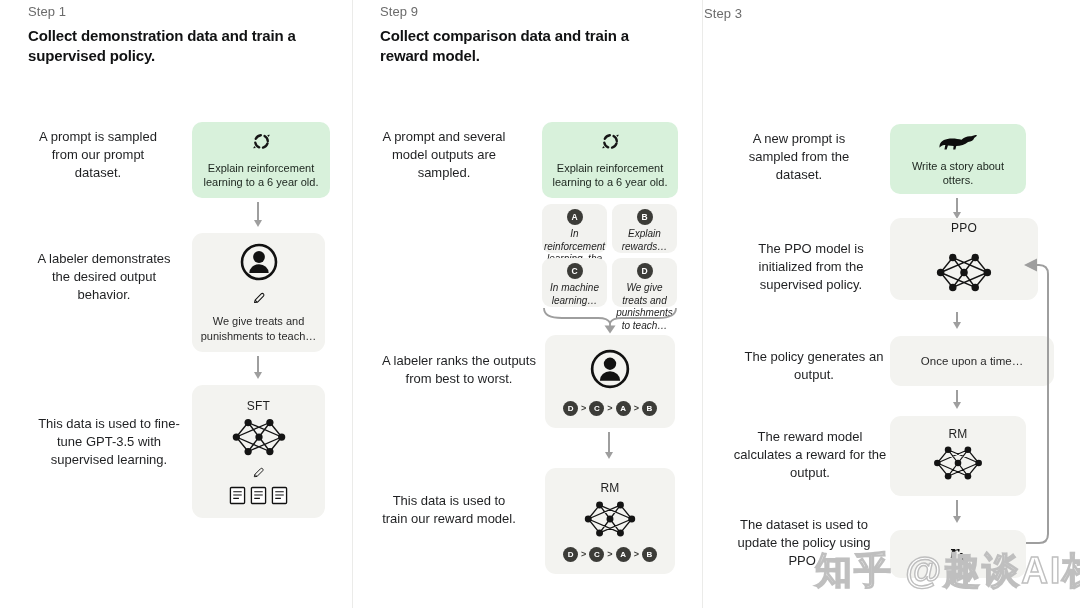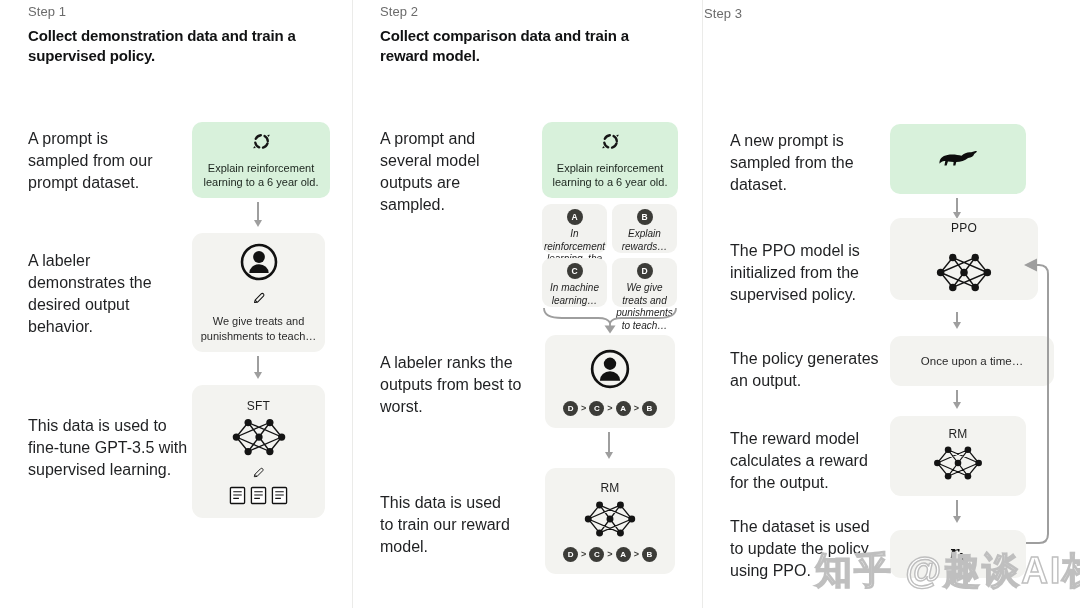--- a/index.html
+++ b/index.html
@@ -3,21 +3,21 @@
 <meta charset="utf-8">
 <style>
   html,body{margin:0;padding:0;background:#fff;}
   #canvas{
     position:relative;width:1080px;height:608px;background:#ffffff;overflow:hidden;
     font-family:"Liberation Sans","DejaVu Sans",sans-serif;color:#1f2022;
   }
   .divider{position:absolute;top:0;width:1px;height:608px;background:#ebebe9;}
   .step-label{position:absolute;font-size:13px;color:#6b6b6b;letter-spacing:.1px;}
   .step-title{position:absolute;font-size:15px;font-weight:700;color:#111213;line-height:1.33;letter-spacing:-0.15px;}
-  .desc{position:absolute;font-size:16px;line-height:1.38;color:#1f2022;}
+  .desc{position:absolute;font-size:13px;line-height:1.38;color:#1f2022;text-align:center;}
   .gbox{position:absolute;background:#d8f1db;border-radius:10px;display:flex;flex-direction:column;align-items:center;justify-content:center;gap:5px;text-align:center;}
   .gbox .cap{font-size:11px;line-height:1.3;color:#1b241d;width:92%;}
   .xbox{position:absolute;background:#f3f3f0;border-radius:11px;display:flex;flex-direction:column;align-items:center;justify-content:center;gap:5px;text-align:center;}
   .xbox .cap{font-size:11px;line-height:1.3;color:#2a2a2a;width:92%;}
   .model-label{font-size:12px;color:#1f1f1f;letter-spacing:.2px;}
   .varrow{position:absolute;width:2px;background:#9e9e9e;}
   .varrow::after{content:"";position:absolute;left:50%;transform:translateX(-50%);bottom:-7px;
     border:4.5px solid transparent;border-top:7px solid #9e9e9e;}
   .obox{position:absolute;background:#f2f2ef;border-radius:9px;display:flex;flex-direction:column;align-items:center;padding-top:5px;box-sizing:border-box;text-align:center;}
   .obox .mini{font-size:10px;line-height:1.25;color:#1e1e1e;width:94%;margin-top:3px;font-style:italic;}
@@ -107,21 +107,21 @@
           <rect x="1.5" y="1.5" width="15" height="17" rx="1.2" fill="#fff" stroke="#111" stroke-width="1.4"></rect>
           <path d="M4.5 6 h9 M4.5 9.5 h9 M4.5 13 h6" stroke="#111" stroke-width="1.2"></path>
         </svg>
       <svg viewBox="0 0 18 20" width="17" height="19">
           <rect x="1.5" y="1.5" width="15" height="17" rx="1.2" fill="#fff" stroke="#111" stroke-width="1.4"></rect>
           <path d="M4.5 6 h9 M4.5 9.5 h9 M4.5 13 h6" stroke="#111" stroke-width="1.2"></path>
         </svg>
     </div>
   </div>
 
-  <div class="step-label" style="left:380px;top:4px">Step 2</div>
+  <div class="step-label" style="left:380px;top:4px">Step 9</div>
   <div class="step-title" style="left:380px;top:26px;width:300px">Collect comparison data and train a reward model.</div>
 
   <div class="desc" style="left:380px;top:128px;width:128px">A prompt and several model outputs are sampled.</div>
   <div class="gbox" style="left:542px;top:122px;width:136px;height:76px">
     <span>
       <svg viewBox="0 0 24 24" width="21" height="21">
         <circle cx="12" cy="12" r="7.2" fill="none" stroke="#161616" stroke-width="2.7" stroke-dasharray="7 4.5" stroke-linecap="round" transform="rotate(18 12 12)"></circle>
         <path d="M18.6 4.6 l3 -0.4 -1.6 2.7 z" fill="#161616"></path>
         <path d="M5.4 19.4 l-3 0.4 1.6 -2.7 z" fill="#161616"></path>
       </svg>
@@ -206,20 +206,21 @@
 
   <div class="step-label" style="left:704px;top:6px">Step 3</div>
 
   <div class="desc" style="left:730px;top:130px;width:138px">A new prompt is sampled from the dataset.</div>
   <div class="gbox" style="left:890px;top:124px;width:136px;height:70px;gap:3px">
     <span>
       <svg viewBox="0 0 48 24" width="42" height="21">
         <path d="M3 19 C2 14 6 10 12 9 C18 8 24 9 28 10 C31 7 35 5.5 39 6 L44 4.5 C45.5 4.2 46 5 45 6 L42.5 8 C42 10.5 39 12 35.5 12.5 C32 15.5 27 17 22 17 L21 21 L18.5 21 L19 17 L12.5 16.5 L11 21 L8.5 21 L9.5 16 C6.5 15.5 4 17.5 3 19 Z" fill="#0d0d0d"></path>
       </svg>
     </span>
+    <div class="cap">Write a story about otters.</div>
   </div>
 
   <div class="varrow" style="left:956px;top:198px;height:18px"></div>
 
   <div class="desc" style="left:730px;top:240px;width:162px">The PPO model is initialized from the supervised policy.</div>
   <div class="xbox" style="left:890px;top:218px;width:148px;height:82px;gap:16px">
     <div class="model-label">PPO</div>
     <span>
       <svg viewBox="0 0 64 46" width="60" height="43">
         <path d="M20 7 L7 23 M20 7 L32 23 M20 7 L57 23 M44 7 L7 23 M44 7 L32 23 M44 7 L57 23 M20 39 L7 23 M20 39 L32 23 M20 39 L57 23 M44 39 L7 23 M44 39 L32 23 M44 39 L57 23" stroke="#141414" stroke-width="1.5" fill="none"></path>

